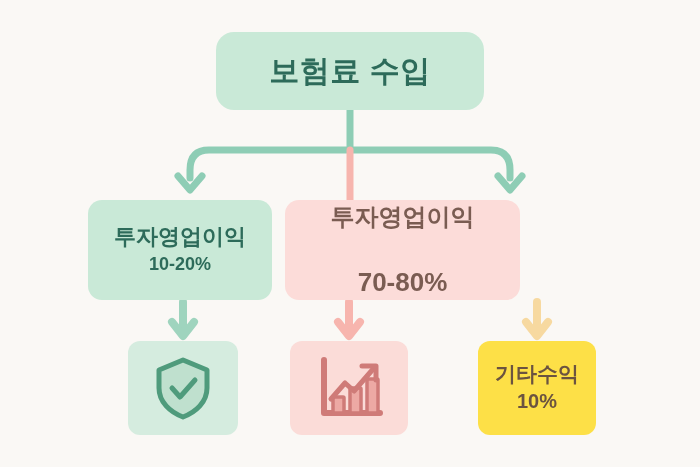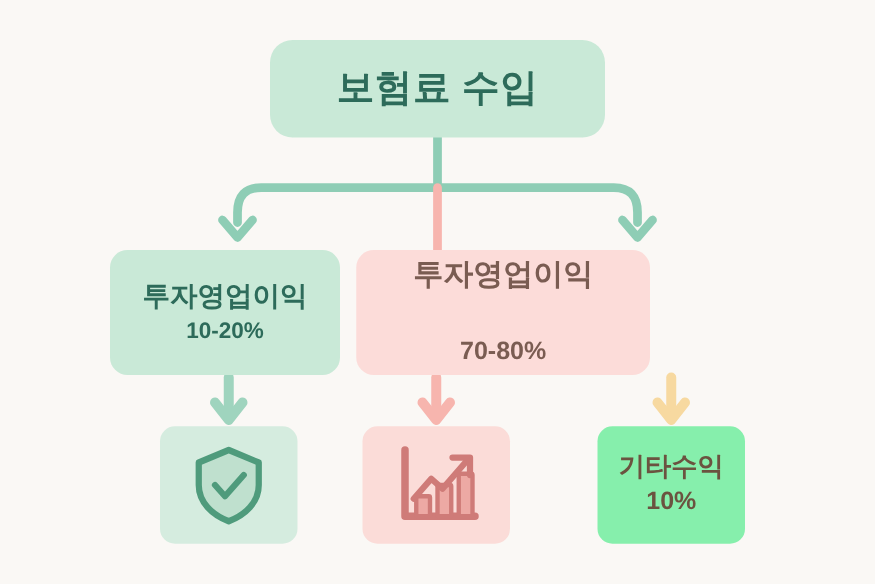--- a/index.html
+++ b/index.html
@@ -39,34 +39,34 @@
   #box-left .ttl{font-size:22px;color:#2d6b5a;}
   #box-left .val{font-size:18px;color:#2d6b5a;margin-top:4px;}
 
   
   #box-right{
     left:285px;top:200px;width:235px;height:100px;
     background:#fcdcd9;
     gap:32px;
   }
   #box-right .ttl{font-size:24px;color:#7a5c52;}
-  #box-right .val{font-size:20px;color:#7a5c52;margin-top:4px;}
+  #box-right .val{font-size:26px;color:#7a5c52;margin-top:4px;}
 
   
   #box-shield{
     left:128px;top:341px;width:110px;height:94px;
     background:#d5ecdf;border-radius:12px;
   }
   #box-chart{
     left:290px;top:341px;width:118px;height:94px;
     background:#fbdcd8;border-radius:12px;
   }
   #box-other{
     left:478px;top:341px;width:118px;height:94px;
-    background:#86efac;border-radius:12px;
+    background:#fde047;border-radius:12px;
   }
   #box-other .ttl{font-size:21px;color:#6b5340;}
   #box-other .val{font-size:20px;color:#6b5340;margin-top:3px;}
 
   
   #wires{position:absolute;left:0;top:0;width:700px;height:467px;}
 </style>
 </head>
 <body style="background: rgb(250, 248, 245);">
 

